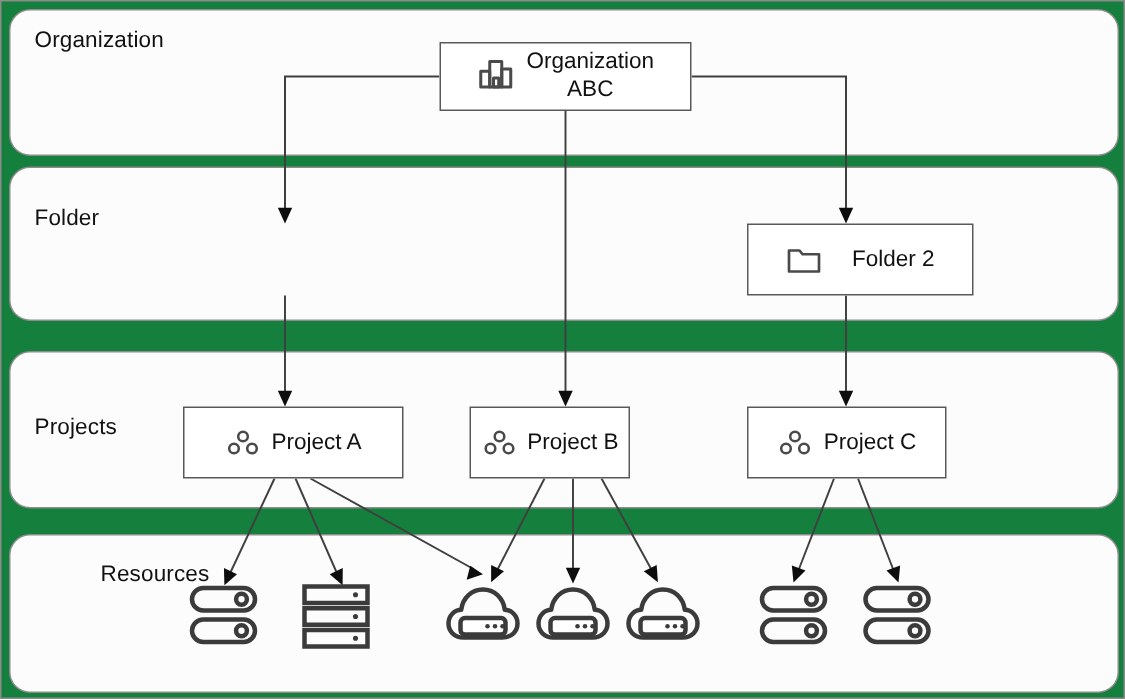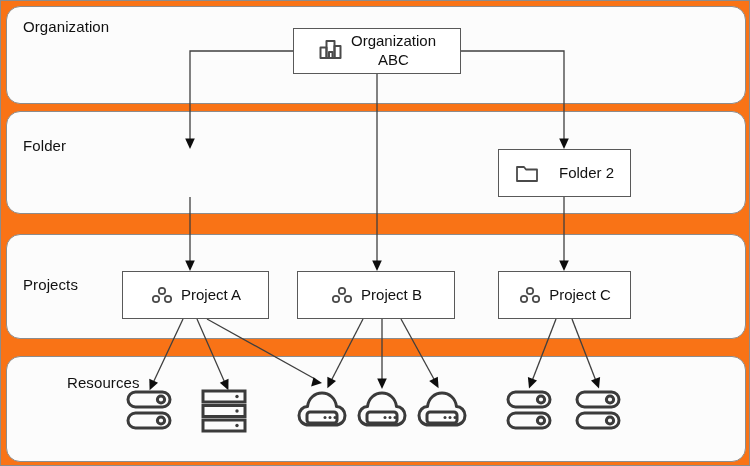--- a/index.html
+++ b/index.html
@@ -5,21 +5,21 @@
   * { box-sizing: border-box; margin: 0; padding: 0; }
   html, body {
     width: 750px; height: 466px;
     background: #ffffff;
     font-family: "Liberation Sans", sans-serif;
     overflow: hidden;
   }
   #canvas {
     position: relative;
     width: 750px; height: 466px;
-    background: #f97316;
+    background: #15803d;
     border: 1px solid #8c8c8c;
   }
   
   .band {
     position: absolute;
     border: 1.5px solid #8c8c8c;
     border-radius: 14px;
     background: #fcfcfc;
   }
   .band-label {
@@ -127,39 +127,39 @@
         <rect x="2.5" y="9.5" width="6" height="10.5"></rect>
         <rect x="16.5" y="8" width="6" height="12"></rect>
         <rect x="11" y="14" width="3.5" height="6"></rect>
       </g>
     </svg>
     <span class="label">Organization
 ABC</span>
   </div>
 
 
-  <div class="node" style="left:497px;top:148px;width:133px;height:48px;gap:20px;">
+  <div class="node" style="left:497px;top:148px;width:151px;height:48px;gap:20px;">
     <svg class="node-icon" width="24" height="22" viewBox="0 0 24 22">
       <path d="M2,19 L2,5 L9,5 L11,7.5 L22,7.5 L22,19 Z" fill="none" stroke="#4a4a4a" stroke-width="1.8" stroke-linejoin="round"></path>
     </svg>
     <span class="label">Folder 2</span>
   </div>
 
   <div class="node" style="left:121px;top:270px;width:147px;height:48px;">
     <svg class="node-icon" width="24" height="22" viewBox="0 0 24 22">
       <g fill="none" stroke="#4a4a4a" stroke-width="1.7">
         <circle cx="12" cy="7" r="3.2"></circle>
         <circle cx="6" cy="15" r="3.2"></circle>
         <circle cx="18" cy="15" r="3.2"></circle>
       </g>
     </svg>
     <span class="label">Project A</span>
   </div>
 
-  <div class="node" style="left:296px;top:270px;width:158px;height:48px;">
+  <div class="node" style="left:312px;top:270px;width:107px;height:48px;">
     <svg class="node-icon" width="24" height="22" viewBox="0 0 24 22">
       <g fill="none" stroke="#4a4a4a" stroke-width="1.7">
         <circle cx="12" cy="7" r="3.2"></circle>
         <circle cx="6" cy="15" r="3.2"></circle>
         <circle cx="18" cy="15" r="3.2"></circle>
       </g>
     </svg>
     <span class="label">Project B</span>
   </div>
 

